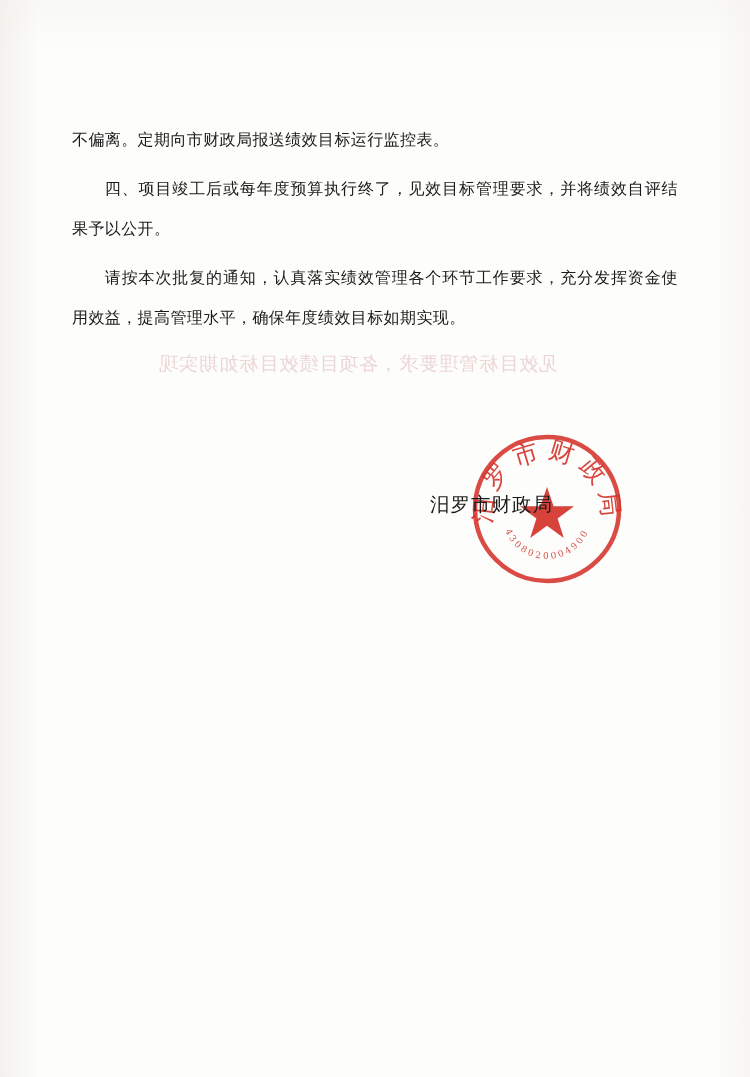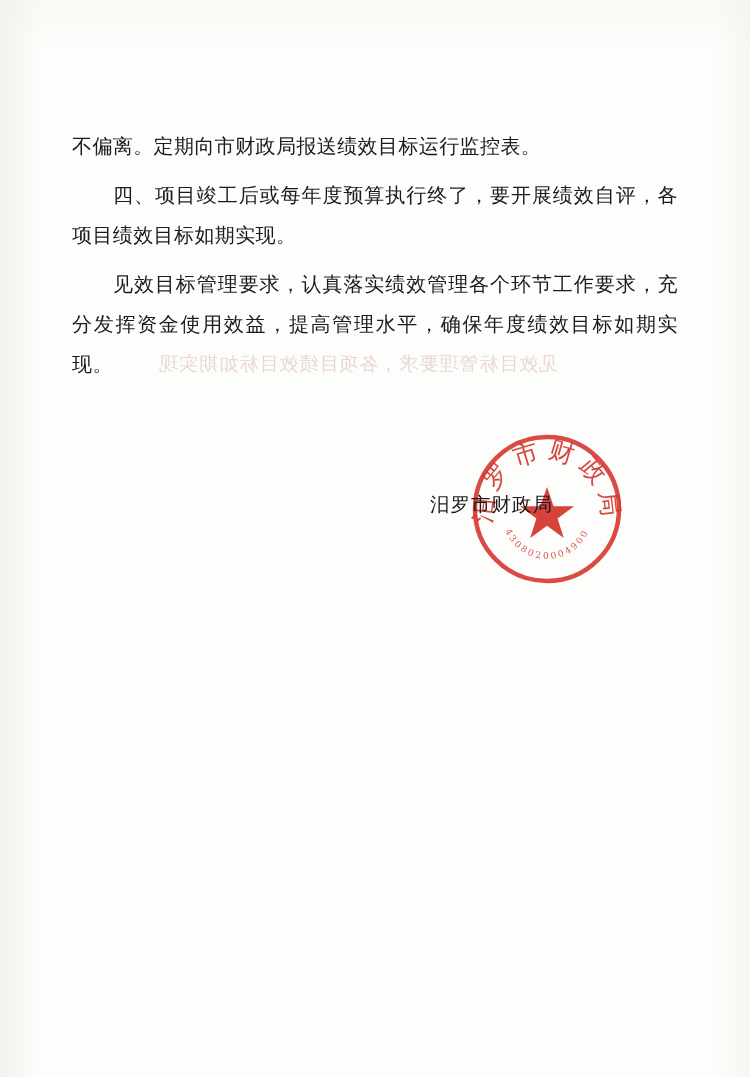--- a/index.html
+++ b/index.html
@@ -29,23 +29,23 @@
     background:
       linear-gradient(to right, rgba(240,238,233,0.75) 0px, rgba(255,255,255,0) 40px),
       linear-gradient(to left, rgba(243,241,236,0.6) 0px, rgba(255,255,255,0) 36px),
       linear-gradient(to bottom, rgba(246,245,241,0.6) 0px, rgba(255,255,255,0) 50px);
     pointer-events: none;
   }
 
   .body-text {
     position: absolute;
     left: 72px;
-    top: 126px;
+    top: 120px;
     width: 606px;
-    font-size: 20px;
+    font-size: 16px;
     line-height: 40px;
     color: #1b1b1b;
     letter-spacing: 0.4px;
     text-align: justify;
     text-justify: inter-ideograph;
   }
 
   .para {
     margin: 0 0 2px 0;
     text-indent: 0;
@@ -114,22 +114,22 @@
     font-family: "DejaVu Serif", "Liberation Serif", serif;
   }
 </style>
 </head>
 <body>
 
 <div class="page">
 
   <div class="body-text">
     <p class="para">不偏离。定期向市财政局报送绩效目标运行监控表。</p>
-    <p class="para indent gap">四、项目竣工后或每年度预算执行终了，要开展绩效自评，各项目绩效目标如期实现。</p>
-    <p class="para indent gap">见效目标管理要求，认真落实绩效管理各个环节工作要求，充分发挥资金使用效益，提高管理水平，确保年度绩效目标如期实现。</p>
+    <p class="para indent gap">四、项目竣工后或每年度预算执行终了，见效目标管理要求，并将绩效自评结果予以公开。</p>
+    <p class="para indent gap">请按本次批复的通知，认真落实绩效管理各个环节工作要求，充分发挥资金使用效益，提高管理水平，确保年度绩效目标如期实现。</p>
   </div>
 
   <div class="ghost">见效目标管理要求，各项目绩效目标如期实现</div>
 
   <div class="seal">
     <svg viewBox="0 0 154 154" xmlns="http://www.w3.org/2000/svg">
       <defs>
         <path id="arcTop" d="M 22,82 A 55,55 0 0 1 132,82" fill="none"></path>
         <path id="arcBottom" d="M 32,82 A 45,45 0 0 0 122,82" fill="none"></path>
       </defs>

